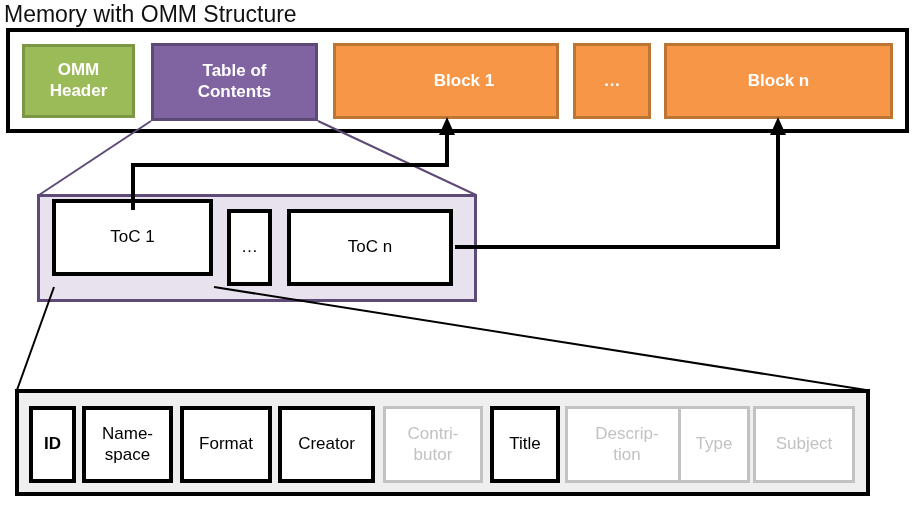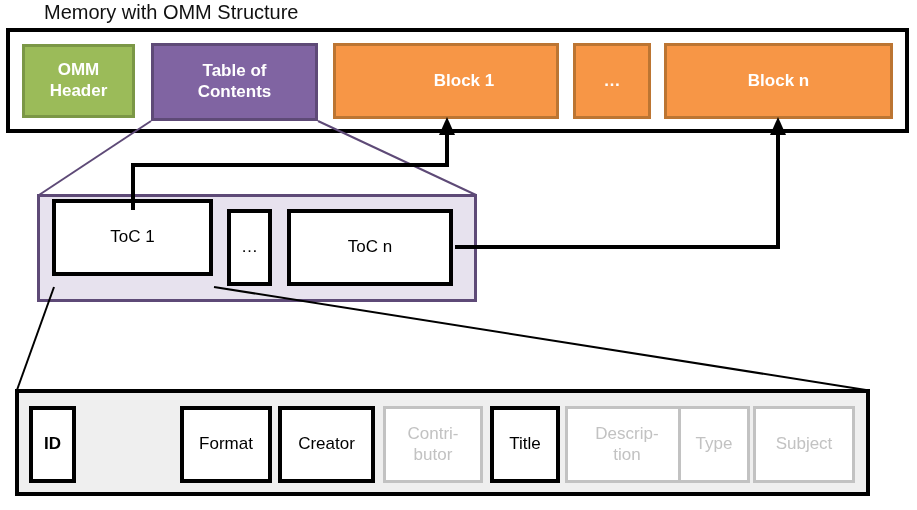--- a/index.html
+++ b/index.html
@@ -12,24 +12,23 @@
     position: relative;
     width: 917px;
     height: 510px;
     background: #ffffff;
     overflow: hidden;
   }
   .diagram-title {
     position: absolute;
     left: 4px;
     top: 1px;
-    font-size: 20px;
+    font-size: 23px;
     color: #111111;
     white-space: nowrap;
-    margin-left: 40px;
   }
   .box {
     position: absolute;
     box-sizing: border-box;
     display: flex;
     align-items: center;
     justify-content: center;
     text-align: center;
     white-space: pre-line;
     line-height: 1.22;
@@ -132,20 +131,22 @@
   <div class="box colored orange-box block-dots">…</div>
   <div class="box colored orange-box block-n">Block n</div>
 
   <div class="box toc-panel"></div>
   <div class="box toc-item toc-1">ToC 1</div>
   <div class="box toc-item toc-dots">…</div>
   <div class="box toc-item toc-n">ToC n</div>
 
   <div class="box detail-panel"></div>
   <div class="box field f-id">ID</div>
+  <div class="box field f-namespace">Name-
+space</div>
   <div class="box field f-format">Format</div>
   <div class="box field f-creator">Creator</div>
   <div class="box field inactive f-contributor">Contri-
 butor</div>
   <div class="box field f-title">Title</div>
   <div class="box field inactive f-description">Descrip-
 tion</div>
   <div class="box field inactive f-type">Type</div>
   <div class="box field inactive f-subject">Subject</div>
 

